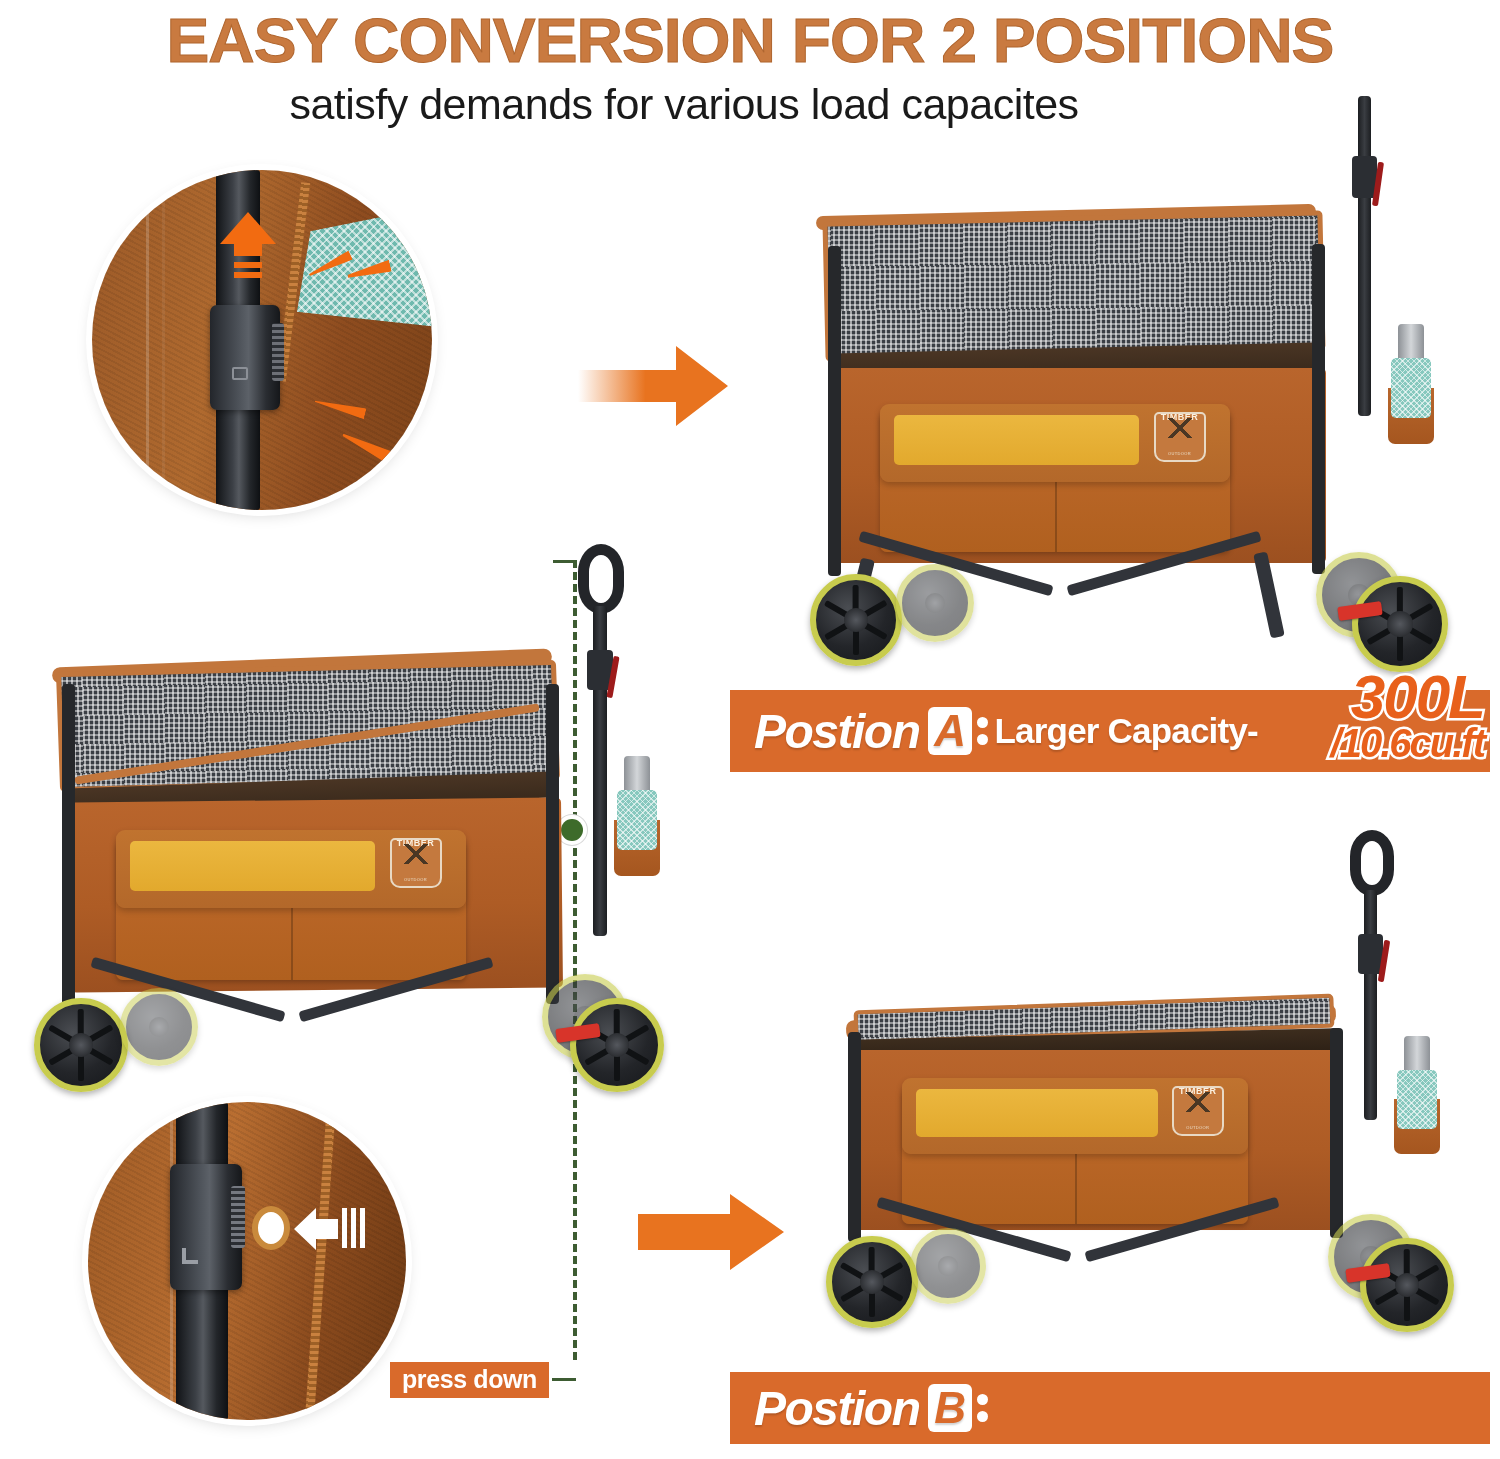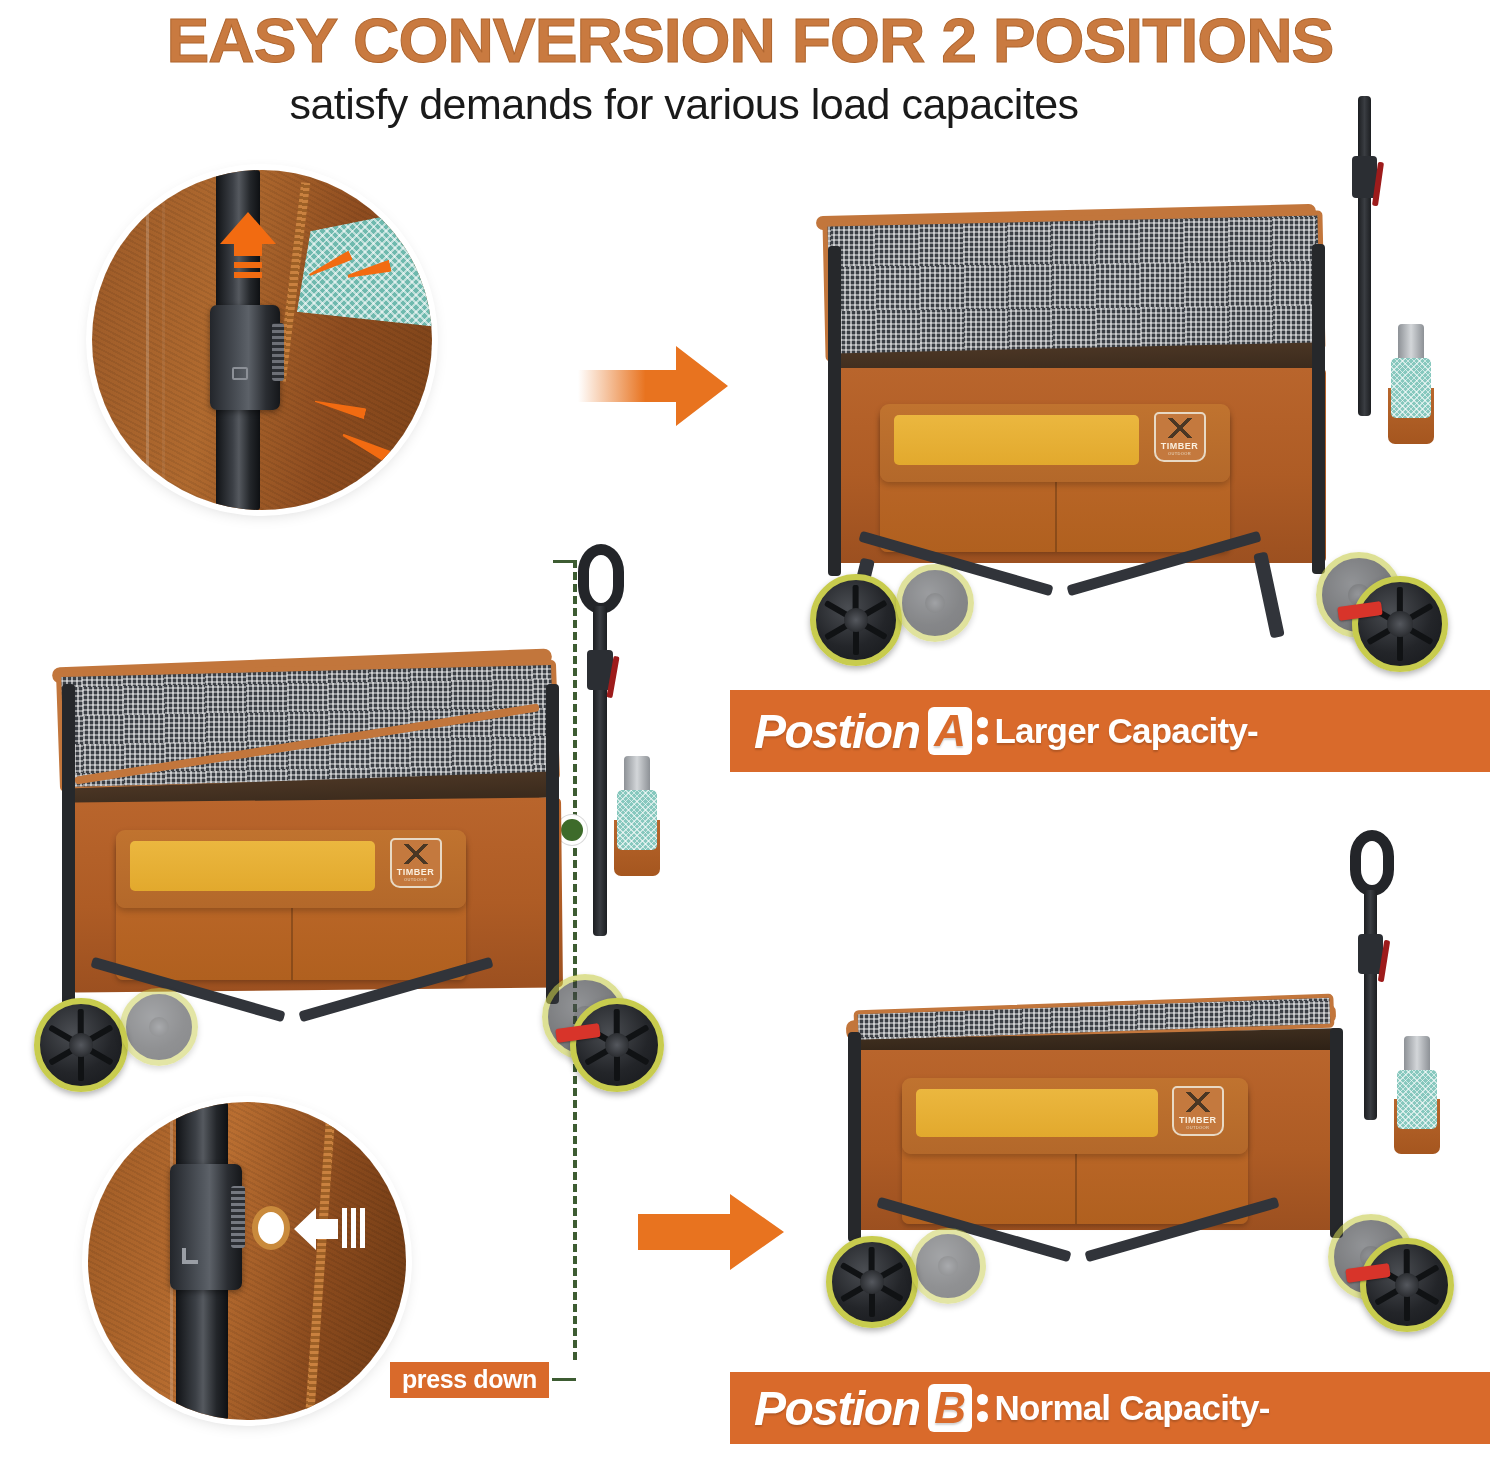--- a/index.html
+++ b/index.html
@@ -132,21 +132,21 @@
     background:linear-gradient(180deg,#EBB73F 0%,#E2A92D 100%);
     border-radius:5px;
   }
   .patch {
     position:absolute; right:7%; top:10%;
     width:52px; height:50px;
     background:#C4793E; border:2px solid #E8D9C4;
     border-radius:5px 5px 10px 10px;
     display:flex; flex-direction:column;
     align-items:center; justify-content:flex-end;
-    padding-bottom:4px; overflow:hidden;
+    padding-bottom:4px; overflow:hidden;gap:29px;
   }
   .patch .mtn {
     position:absolute; top:4px; left:6px; right:6px; height:20px;
     background:
       linear-gradient(135deg, transparent 46%, #4a3724 46% 54%, transparent 54%),
       linear-gradient(45deg, transparent 46%, #4a3724 46% 54%, transparent 54%);
   }
   .patch span { font-size:9px; font-weight:bold; color:#FBF0DF;
      letter-spacing:.5px; }
   .patch small { font-size:4px; color:#EADCC6; letter-spacing:.4px;}
@@ -377,20 +377,24 @@
   <div class="capbanner" style="left:730px; top:690px; width:760px; height:82px;">
     <div class="pos" style="margin-left:24px; display:flex; align-items:center;">
       <span>Postion</span>
       <span class="cap-letter">A</span>
       <span class="cap-colon">
           <b></b>
           <b></b>
         </span>
     </div>
     <div class="desc">Larger Capacity-</div>
+    <div class="capnum">
+      <span class="big">300L</span>
+      <span class="sml">/10.6cu.ft</span>
+    </div>
   </div>
 
   <div class="wagon" style="left:30px; top:640px; width:640px; height:430px;">
 
     <div class="handle-loop" style="left:548px; top:-96px; width:46px; height:70px;"></div>
     <div class="handle-pole" style="left:563px; top:-34px; width:14px; height:330px;"></div>
     <div class="handle-collar" style="left:557px; top:10px; width:26px; height:40px;"></div>
     <div class="red-strap" style="left:580px; top:16px; width:6px; height:42px; transform:rotate(10deg);"></div>
 
     <div style="position:absolute; left:22px; top:18px; width:500px; height:16px;
@@ -527,16 +531,15 @@
 
   <div class="capbanner" style="left:730px; top:1372px; width:760px; height:72px;">
     <div class="pos" style="margin-left:24px; display:flex; align-items:center;">
       <span>Postion</span>
       <span class="cap-letter">B</span>
       <span class="cap-colon">
           <b></b>
           <b></b>
         </span>
     </div>
-    <div class="desc">Normal Capacity-</div>
   </div>
 
 </div>
 
 </body></html>

